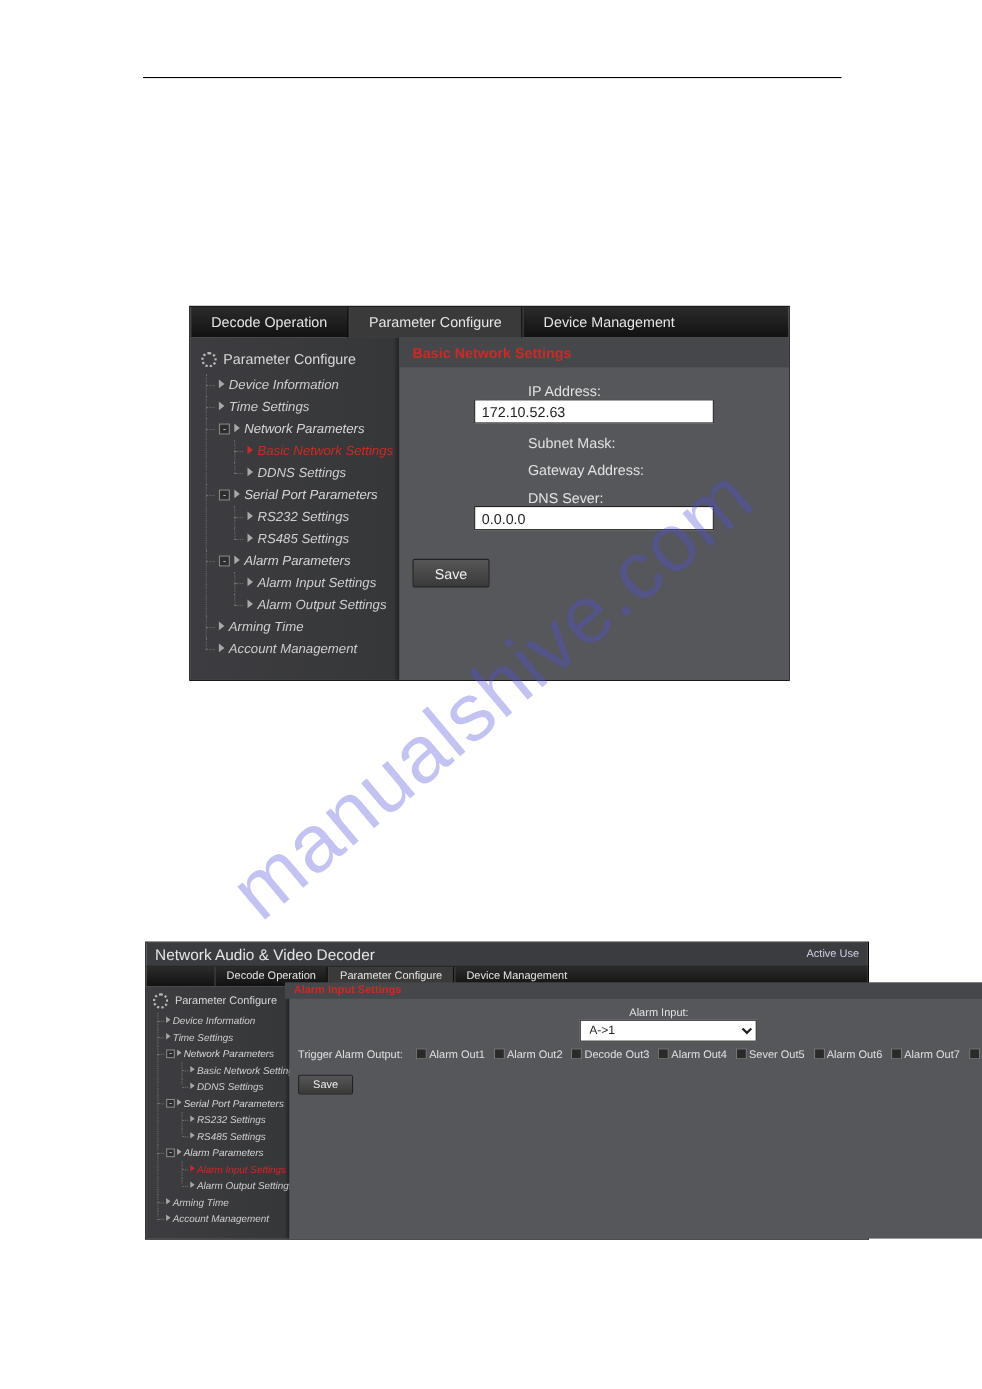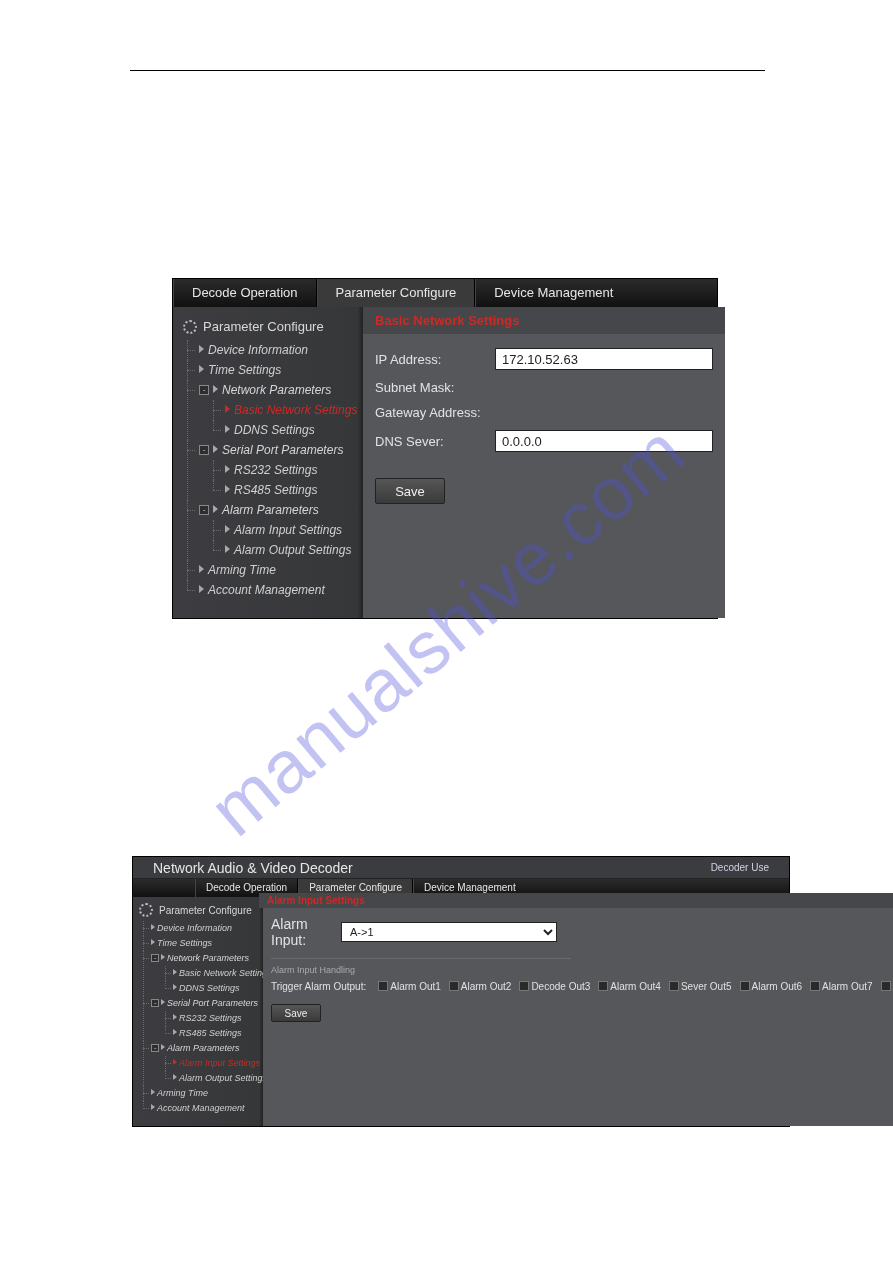--- a/index.html
+++ b/index.html
@@ -155,37 +155,38 @@
     margin-left: -12px;
     margin-right: -12px;
     margin-top: -8px;
     padding: 6px 12px;
   }
 
   .form-row {
     display: flex;
     align-items: center;
     margin-bottom: 10px;
+    flex-direction: column;
   }
   .form-label {
     width: 120px;
     color: #e2e2e2;
     font-size: 13px;
   }
   .form-input {
     width: 218px;
     height: 22px;
     border: 1px solid #222;
     background: #fff;
     font-size: 13px;
     padding: 0 6px;
     color: #222;
   }
   .form-select {
-    width: 216px;
+    width: 161px;
     height: 20px;
     border: 1px solid #222;
     background: #fff;
     font-size: 11px;
     padding: 0 4px;
     color: #222;
   }
   .save-btn {
     margin-top: 16px;
     width: 70px;
@@ -216,21 +217,21 @@
     width: 658px;
     border: 1px solid #000;
     font-size: 10px;
   }
   #panel2 .titlebar {
     background: #3b3c40;
     color: #ddd;
     display: flex;
     align-items: center;
     justify-content: space-between;
-    padding: 2px 20px;
+    padding: 2px 8px;
     height: 22px;
     border-bottom: 1px solid #222;
   }
   #panel2 .titlebar .title {
     font-size: 14px;
     color: #e6e6e6;
   }
   #panel2 .titlebar .right {
     font-size: 10px;
     color: #cfd3e2;
@@ -239,21 +240,21 @@
   #panel2 .tab { font-size: 10px; line-height: 18px; padding: 0 10px; }
   #panel2 .sidebar { width: 130px; padding: 6px 2px 10px 6px; }
   #panel2 .tree-root { font-size: 10px; margin-bottom: 4px; }
   #panel2 .tree li { font-size: 9px; line-height: 15px; padding-left: 12px; }
   #panel2 .tree li::after { top: 7px; width: 6px; }
   #panel2 .tri { border-top-width: 3px; border-bottom-width: 3px; border-left-width: 4px; margin-right: 2px; }
   #panel2 .box { width: 8px; height: 8px; font-size: 8px; line-height: 6px; margin-right: 2px;}
   #panel2 .content { padding: 4px 8px 12px 8px; }
   #panel2 .content-title { font-size: 10px; padding: 2px 8px; margin-bottom:8px; }
   #panel2 .form-row { margin-bottom: 6px; }
-  #panel2 .form-label { width: 70px; font-size: 14px; }
+  #panel2 .form-label { width: 70px; font-size: 10px; }
   #panel2 .sub-section {
     margin-top: 10px;
     color: #aaa;
     font-size: 9px;
     border-top: 1px solid #6a6a6a;
     padding-top: 6px;
     width: 300px;
   }
   #panel2 .trigger-row {
     display: flex;
@@ -339,21 +340,21 @@
         <input class="form-input" value="0.0.0.0" style="">
       </div>
       <button class="save-btn">Save</button>
     </div>
   </div>
 </div>
 
 <div id="panel2">
   <div class="titlebar">
     <span class="title">Network Audio &amp; Video Decoder</span>
-    <span class="right">Decoder Use</span>
+    <span class="right">Active Use</span>
   </div>
   <div class="tabbar">
     <div style="width:62px"></div>
     <div class="tab">Decode Operation</div>
     <div class="tab active">Parameter Configure</div>
     <div class="tab" style="border-right:none">Device Management</div>
     <div style="flex:1"></div>
   </div>
   <div class="panel-body">
     <div class="sidebar">
@@ -387,21 +388,20 @@
       </ul>
     </div>
     <div class="content">
       <div class="content-title">Alarm Input Settings</div>
       <div class="form-row">
         <div class="form-label">Alarm Input:</div>
         <select class="form-select">
           <option>A-&gt;1</option>
         </select>
       </div>
-      <div class="sub-section">Alarm Input Handling</div>
       <div class="trigger-row">
         <span class="tlabel">Trigger Alarm Output:</span>
         <span><span class="cb"></span><span>Alarm Out1</span></span>
         <span><span class="cb"></span><span>Alarm Out2</span></span>
         <span><span class="cb"></span><span>Decode Out3</span></span>
         <span><span class="cb"></span><span>Alarm Out4</span></span>
         <span><span class="cb"></span><span>Sever Out5</span></span>
         <span><span class="cb"></span><span>Alarm Out6</span></span>
         <span><span class="cb"></span><span>Alarm Out7</span></span>
         <span><span class="cb"></span><span>Alarm Out8</span></span>

